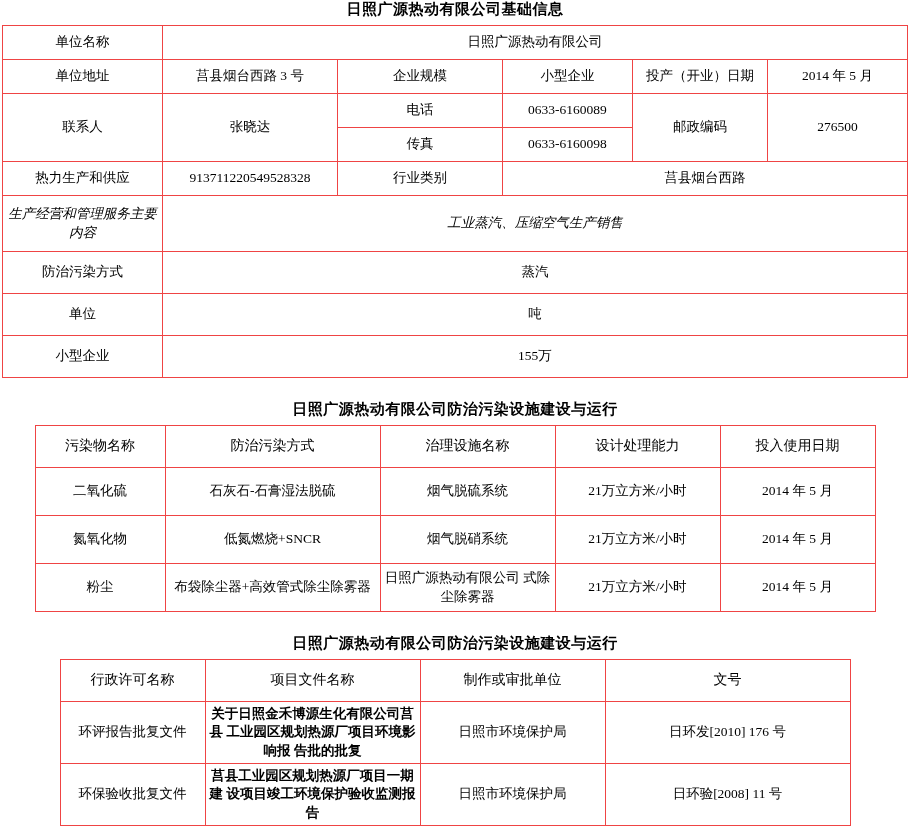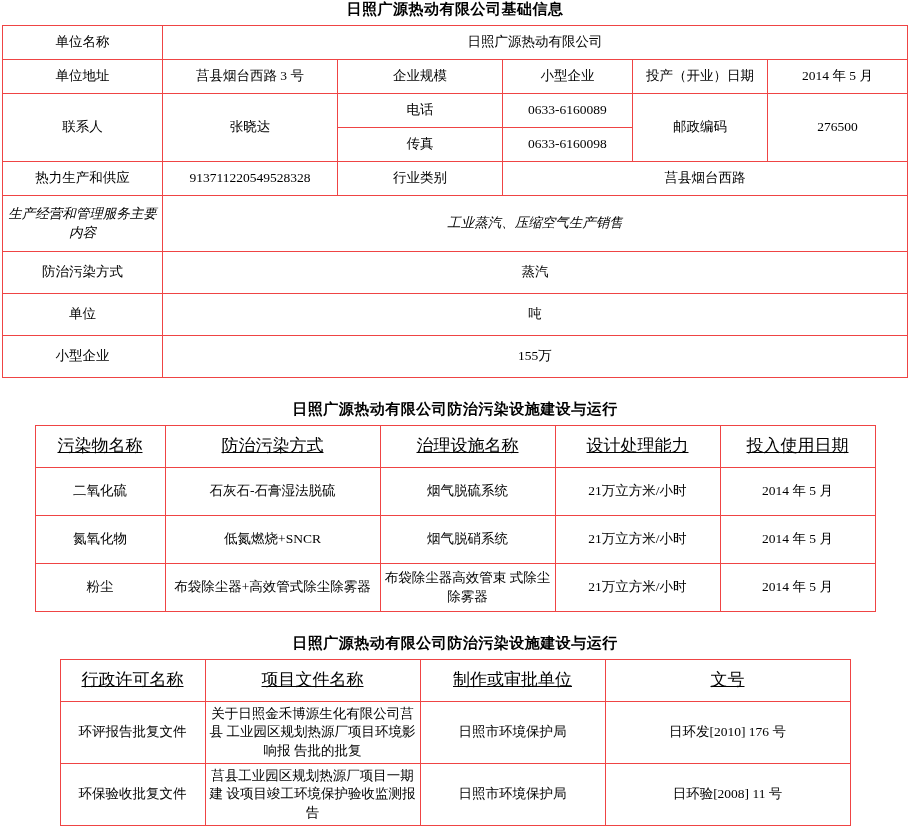--- a/index.html
+++ b/index.html
@@ -56,24 +56,24 @@
     width: 790px;
     margin: 6px auto 0 auto;
     padding-left: 39px;
   }
   .title1 { margin-top: 0; }
   .title2 { margin-top: 22px; }
   .title3 { margin-top: 22px; }
   .cell-left {
     text-align: left;
     padding-left: 6px;
+    font-weight: bold;
   }
   .h-row td {
-    font-size: 17px;
-    text-decoration: underline;
+    font-size: 14px;
   }
   .tall { height: 34px; }
   .tall2 { height: 42px; }
   .tall3 { height: 48px; margin-left: 23px; }
   .tall4 { height: 56px; font-style: italic; }
   .tall5 { height: 62px; }
 </style>
 </head>
 <body>
 
@@ -169,21 +169,21 @@
         <tr class="tall3">
           <td>氮氧化物</td>
           <td>低氮燃烧+SNCR</td>
           <td>烟气脱硝系统</td>
           <td>21万立方米/小时</td>
           <td>2014 年 5 月</td>
         </tr>
         <tr class="tall3">
           <td>粉尘</td>
           <td>布袋除尘器+高效管式除尘除雾器</td>
-          <td>布袋除尘器高效管束 式除尘除雾器</td>
+          <td>日照广源热动有限公司 式除尘除雾器</td>
           <td>21万立方米/小时</td>
           <td>2014 年 5 月</td>
         </tr>
       </tbody>
     </table>
   </div>
 
   <div class="section">
     <div class="section-title title3">日照广源热动有限公司防治污染设施建设与运行</div>
     <table class="doc t3">

